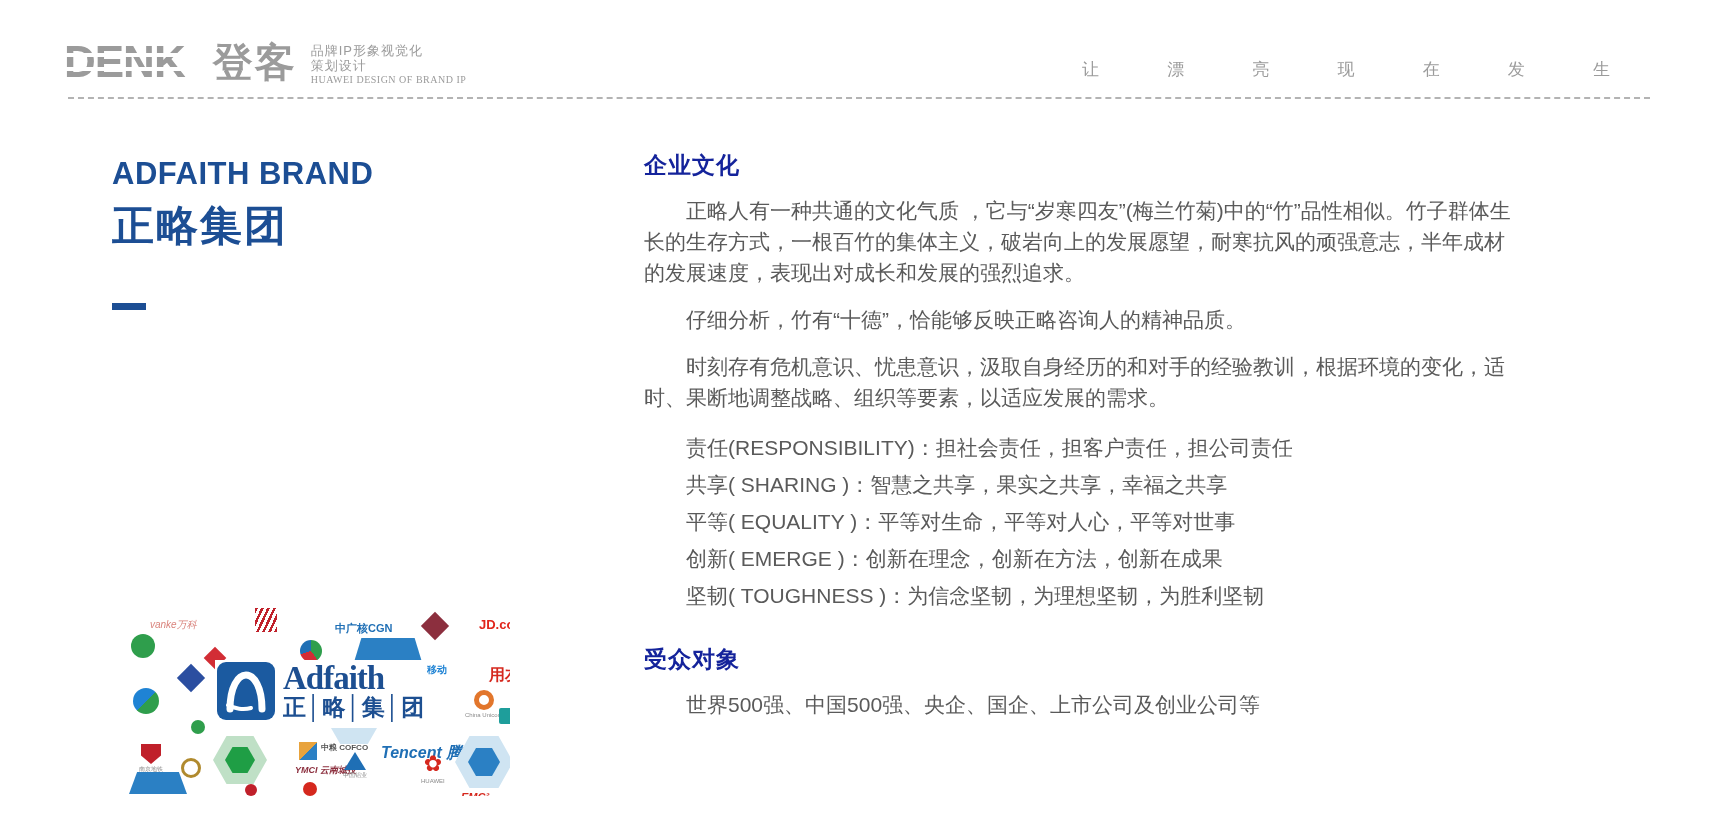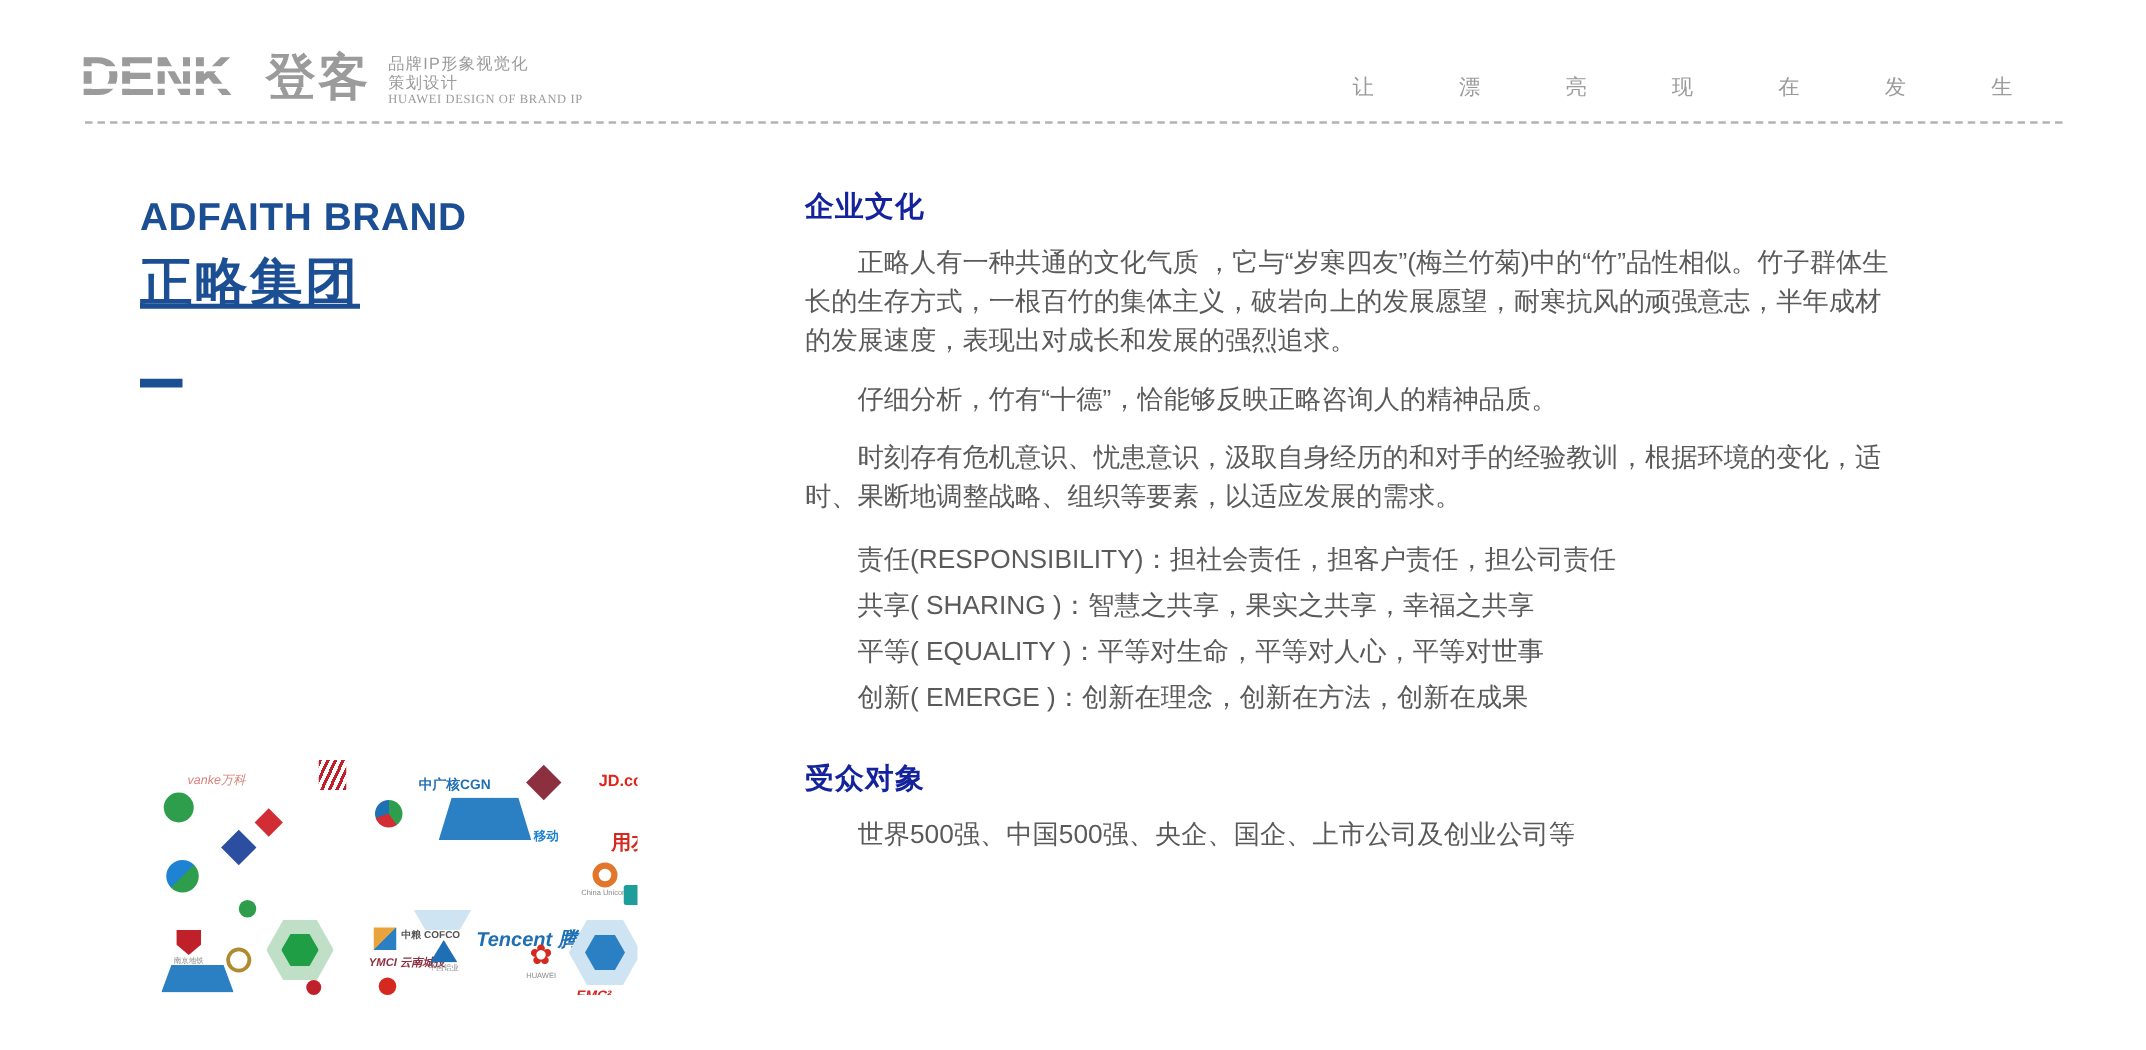--- a/index.html
+++ b/index.html
@@ -27,21 +27,21 @@
     display:flex;justify-content:space-between;
     color:#9b9b9b;font-size:17px;
   }
   .dashed-rule{
     position:absolute;left:68px;top:97px;width:1582px;height:0;
     border-top:2px dashed #b3b3b3;
   }
   
   .hero{position:absolute;left:112px;top:156px;}
   .hero-en{font-size:31px;font-weight:800;color:#1c4e94;letter-spacing:.5px;line-height:36px;}
-  .hero-cn{font-size:42px;font-weight:800;color:#1c4e94;letter-spacing:2px;line-height:52px;margin-top:8px;text-decoration:underline;}
+  .hero-cn{font-size:42px;font-weight:800;color:#1c4e94;letter-spacing:2px;line-height:52px;margin-top:8px;}
   .hero-dash{position:absolute;left:112px;top:303px;width:34px;height:7px;background:#1c4e94;}
   
   .content{position:absolute;left:644px;top:150px;width:872px;color:#5a5a5a;}
   .sec-heading{font-size:23px;font-weight:700;color:#14239b;letter-spacing:1px;margin:0 0 14px 0;}
   .content p{margin:0 0 16px 0;font-size:21px;line-height:31px;text-indent:2em;}
   .content p.vline{margin:0;line-height:37px;}
   .sec-heading.second{margin-top:30px;}
   
   .collage{position:absolute;left:95px;top:562px;width:415px;height:234px;background:#fff;overflow:hidden;}
   .logo-item{position:absolute;display:flex;flex-direction:column;align-items:center;white-space:nowrap;line-height:1.1;}
@@ -107,25 +107,38 @@
 
 <div class="content">
   <h3 class="sec-heading">企业文化</h3>
   <p>正略人有一种共通的文化气质 ，它与“岁寒四友”(梅兰竹菊)中的“竹”品性相似。竹子群体生长的生存方式，一根百竹的集体主义，破岩向上的发展愿望，耐寒抗风的顽强意志，半年成材的发展速度，表现出对成长和发展的强烈追求。</p>
   <p>仔细分析，竹有“十德”，恰能够反映正略咨询人的精神品质。</p>
   <p>时刻存有危机意识、忧患意识，汲取自身经历的和对手的经验教训，根据环境的变化，适时、果断地调整战略、组织等要素，以适应发展的需求。</p>
   <p class="vline">责任(RESPONSIBILITY)：担社会责任，担客户责任，担公司责任</p>
   <p class="vline">共享( SHARING )：智慧之共享，果实之共享，幸福之共享</p>
   <p class="vline">平等( EQUALITY )：平等对生命，平等对人心，平等对世事</p>
   <p class="vline">创新( EMERGE )：创新在理念，创新在方法，创新在成果</p>
+  <p class="vline">坚韧( TOUGHNESS )：为信念坚韧，为理想坚韧，为胜利坚韧</p>
   <h3 class="sec-heading second">受众对象</h3>
   <p>世界500强、中国500强、央企、国企、上市公司及创业公司等</p>
 </div>
 
 <div class="collage" id="collage">
+  <div class="adfaith">
+    <div class="adfaith-mark">
+      <svg width="44" height="44" viewBox="0 0 44 44">
+        <path d="M6 40 C6 18 14 6 22 6 C30 6 38 18 38 40" fill="none" stroke="#ffffff" stroke-width="7" stroke-linecap="round"></path>
+        <path d="M4 36 C10 40 20 41 27 39" fill="none" stroke="#ffffff" stroke-width="4" stroke-linecap="round"></path>
+      </svg>
+    </div>
+    <div class="adfaith-text">
+      <div class="adfaith-en">Adfaith</div>
+      <div class="adfaith-cn">正│略│集│团</div>
+    </div>
+  </div>
 <div class="logo-item" style="left: 55px; top: 57px; color: rgb(217, 130, 123); font-size: 10px; font-style: italic;">vanke万科</div>
     <div class="logo-item" style="left: 36px; top: 72px;">
       <div class="shape k-circle" style="width: 24px; height: 24px; background: rgb(47, 158, 76);"></div>
     </div>
     <div class="logo-item" style="left: 160px; top: 46px;">
       <div class="shape k-lines" style="width: 22px; height: 24px; background: repeating-linear-gradient(115deg, rgb(192, 32, 42) 0px, rgb(192, 32, 42) 2.5px, transparent 2.5px, transparent 5.5px);"></div>
     </div>
     <div class="logo-item" style="left: 112px; top: 88px;">
       <div class="shape k-diamond" style="width: 16px; height: 16px; background: rgb(210, 45, 53);"></div>
     </div>

